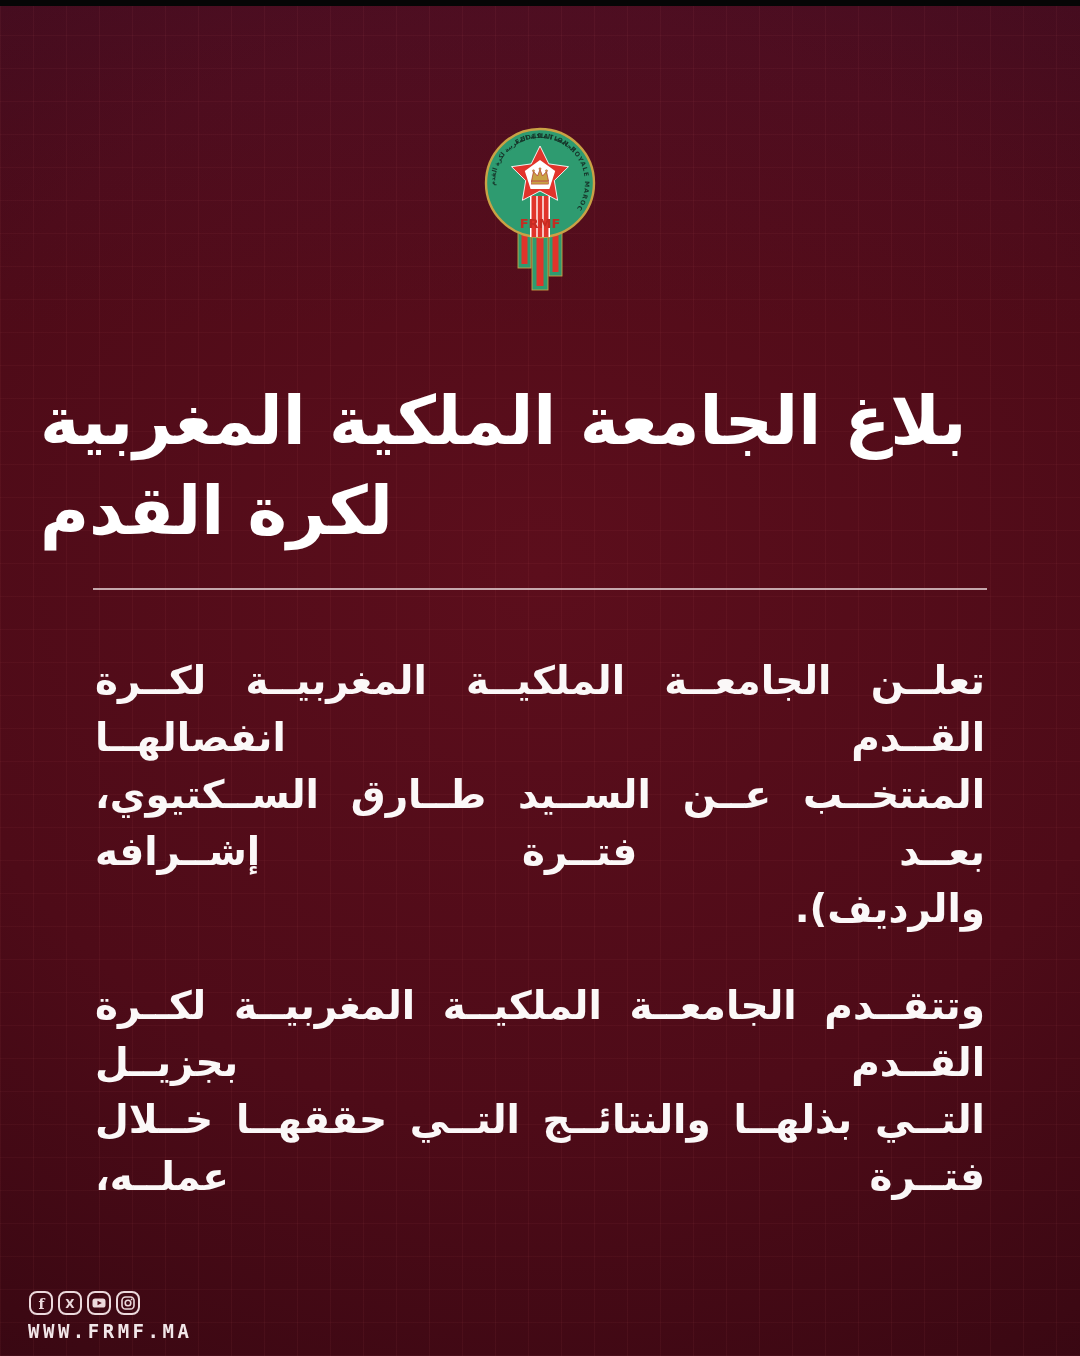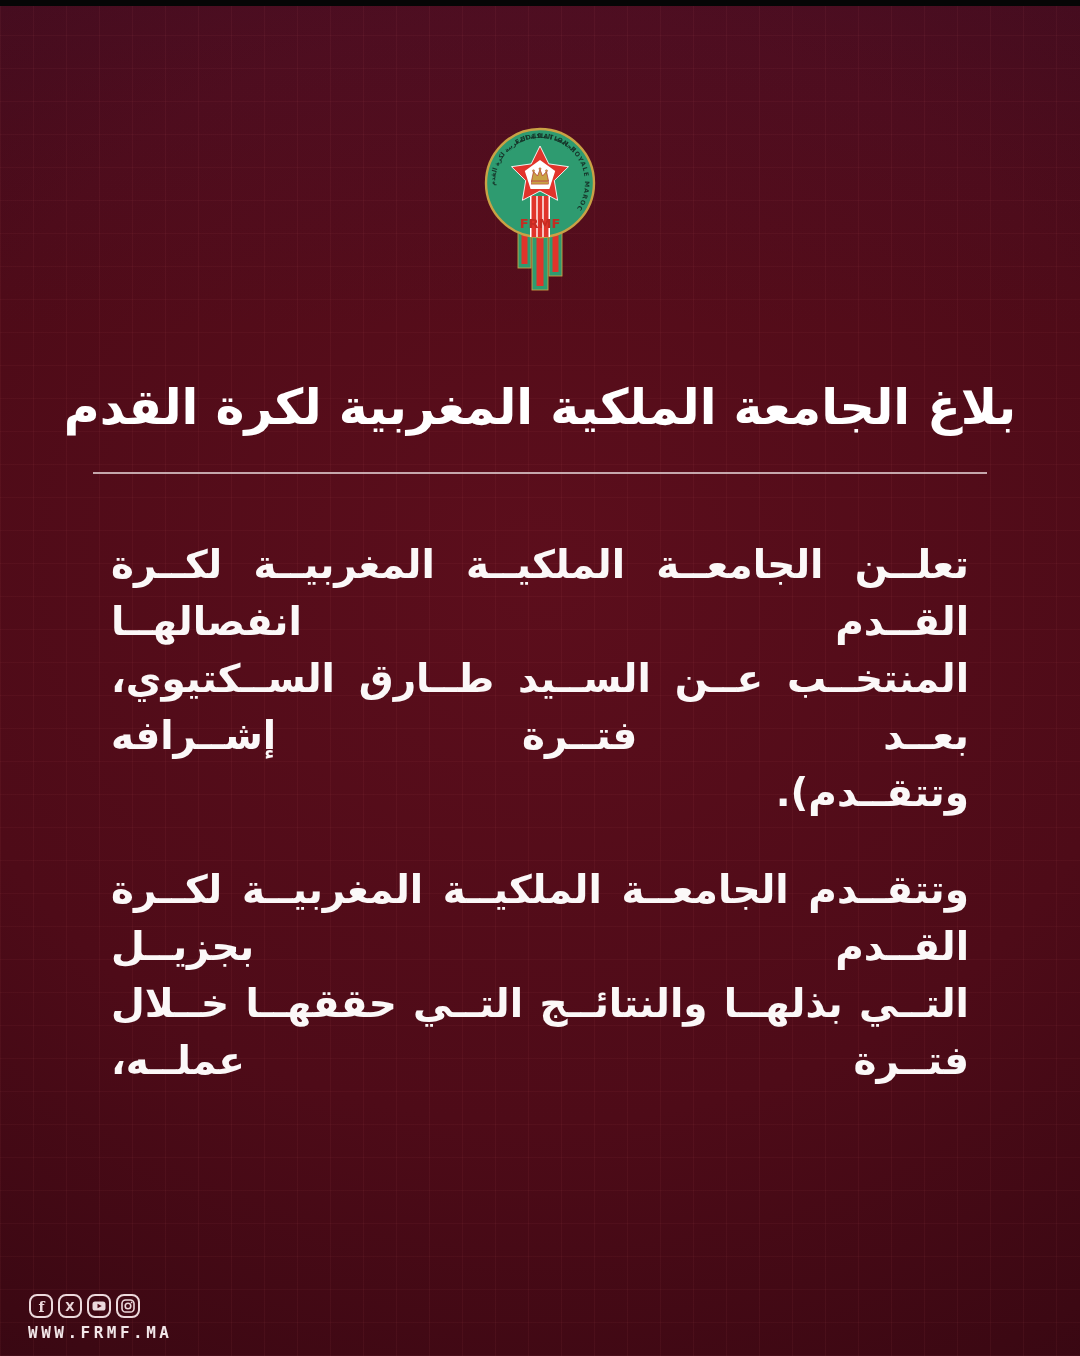--- a/index.html
+++ b/index.html
@@ -18,42 +18,42 @@
   .top-bar{
     position:absolute;top:0;left:0;width:100%;height:6px;background:#060606;
   }
   .logo-wrap{
     margin:0 auto;
     padding-top:126px;
     width:150px;height:172px;
   }
   .title{
     margin:78px 40px 0 40px;
-    text-align:center;
+    text-align:left;
     color:#ffffff;
-    font-size:49px;
+    font-size:67px;
     font-weight:bold;
-    line-height:64px;
+    line-height:90px;
     letter-spacing:0.5px;
   }
   .divider{
     width:894px;height:2px;
     margin:32px auto 0 auto;
     background:#d9c3c7;
     opacity:0.85;
   }
   .body-text{
     width:890px;
     margin:62px auto 0 auto;
     color:#fbf8f8;
     font-size:39px;
     font-weight:bold;
     line-height:57px;
   }
-  .para{margin:16px;}
+  .para{margin:0;}
   .para + .para{margin-top:40px;}
   .line{
     display:block;
     text-align:justify;
     text-align-last:justify;
   }
   .line.end{
     text-align-last:right;
   }
   .footer{
@@ -62,21 +62,21 @@
   }
   .social-row{
     display:flex;
     gap:3px;
     align-items:center;
   }
   .social-btn{display:block;line-height:0;}
   .site-url{
     margin-top:4px;
     color:#f2e7e9;
-    font-size:16px;
+    font-size:19px;
     font-weight:bold;
     letter-spacing:3.5px;
     font-family:"DejaVu Sans Mono", monospace;
   }
 </style>
 </head>
 <body>
 
 <div class="poster">
 
@@ -129,21 +129,21 @@
   </div>
 
   <h1 class="title" dir="rtl">بلاغ الجامعة الملكية المغربية لكرة القدم</h1>
 
   <div class="divider"></div>
 
   <div class="body-text" dir="rtl">
     <p class="para">
       <span class="line">تعلــن الجامعــة الملكيــة المغربيــة لكــرة القــدم انفصالهــا</span>
       <span class="line">المنتخــب عــن الســيد طــارق الســكتيوي، بعــد فتــرة إشــرافه</span>
-      <span class="line end">وتتقــدم).</span>
+      <span class="line end">والرديف).</span>
     </p>
     <p class="para">
       <span class="line">وتتقــدم الجامعــة الملكيــة المغربيــة لكــرة القــدم بجزيــل</span>
       <span class="line">التــي بذلهــا والنتائــج التــي حققهــا خــلال فتــرة عملــه،</span>
 
     </p>
   </div>
 
   <div class="footer">
     <div class="social-row">

